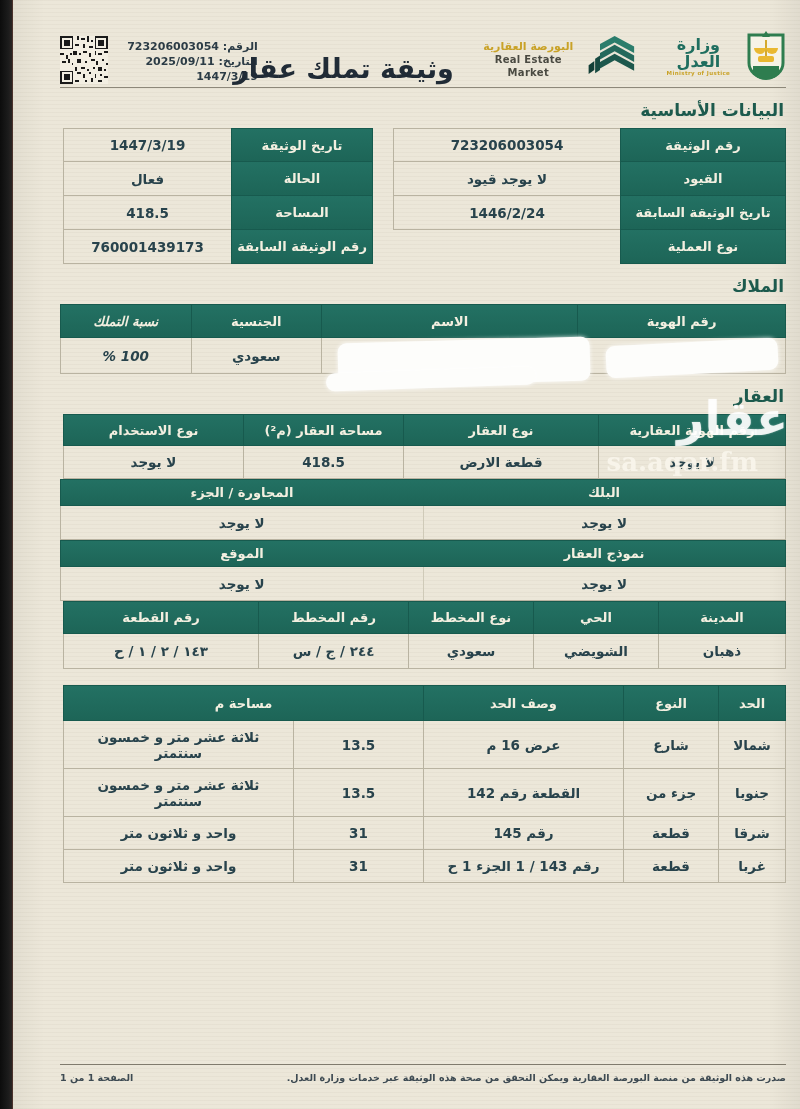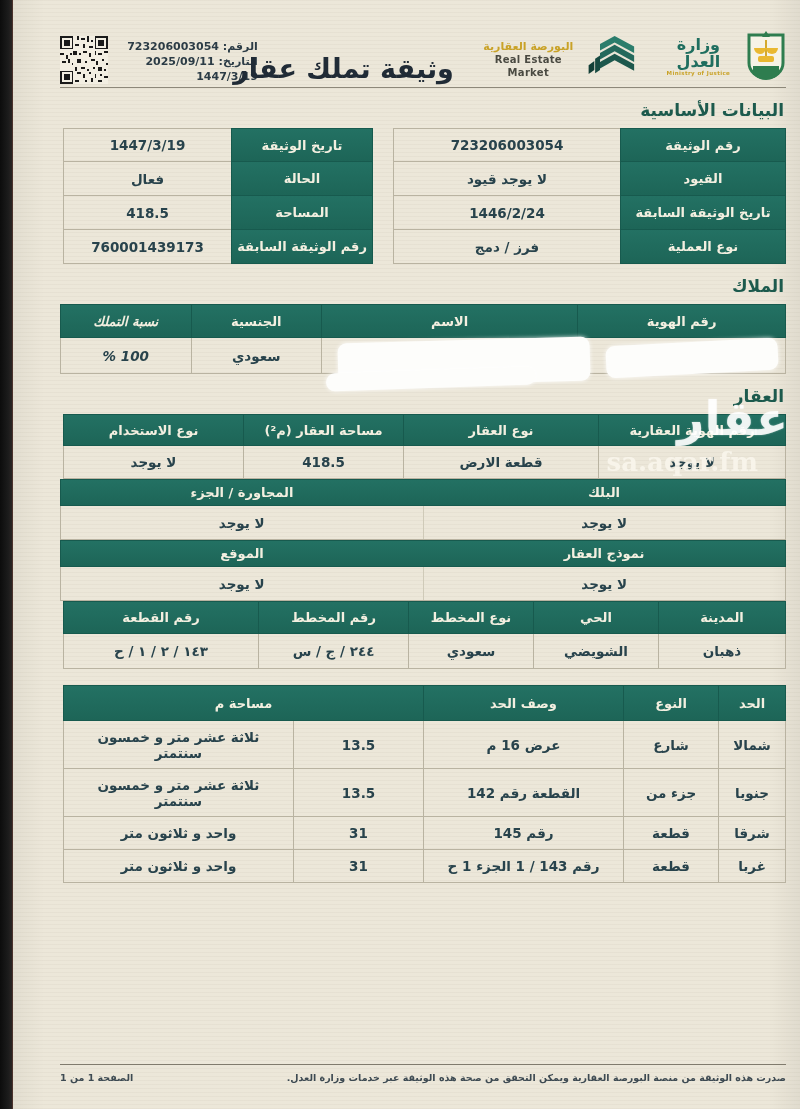--- a/index.html
+++ b/index.html
@@ -256,21 +256,20 @@
         <div class="trow">
           <div class="cell green b-lab-r">القيود</div>
           <div class="cell b-val-r">لا يوجد قيود</div>
         </div>
         <div class="trow">
           <div class="cell green b-lab-r">تاريخ الوثيقة السابقة</div>
           <div class="cell b-val-r num">1446/2/24</div>
         </div>
         <div class="trow">
           <div class="cell green b-lab-r">نوع العملية</div>
-          <div class="cell b-val-r">فرز / دمج</div>
         </div>
       </div>
       <div class="gap"></div>
       <div class="half stack">
         <div class="trow">
           <div class="cell green b-lab-l">تاريخ الوثيقة</div>
           <div class="cell b-val-l num">1447/3/19</div>
         </div>
         <div class="trow">
           <div class="cell green b-lab-l">الحالة</div>

